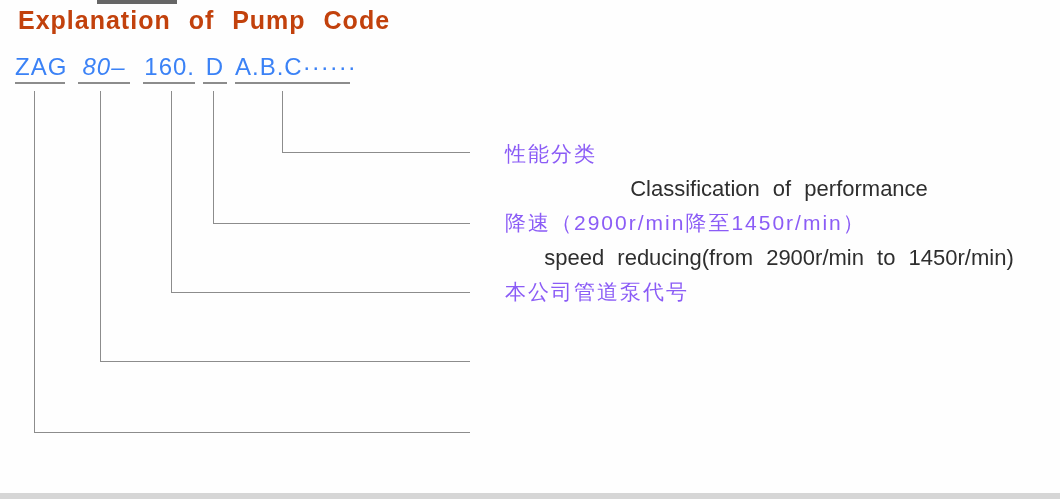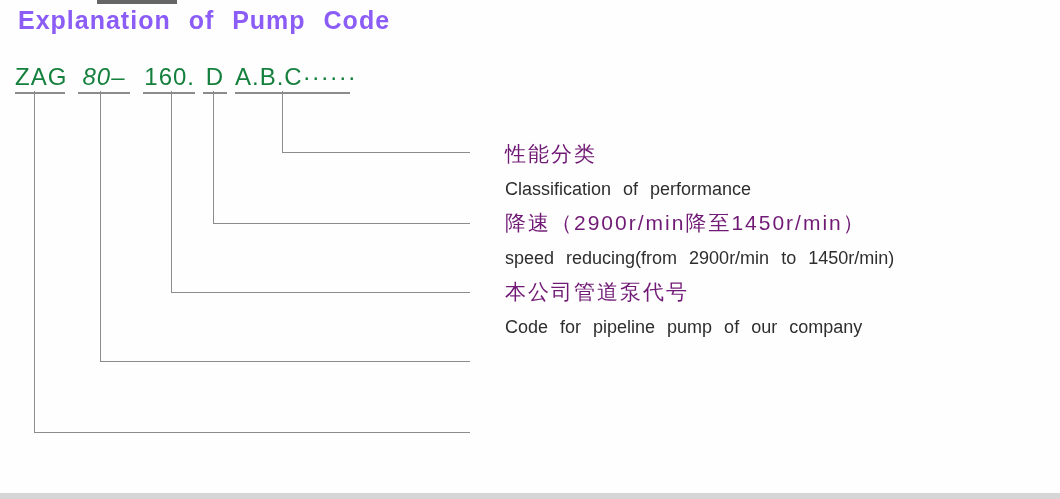--- a/index.html
+++ b/index.html
@@ -25,31 +25,31 @@
   }
 
   
   .title {
     position: absolute;
     left: 18px; top: 6px;
     font-size: 25px;
     font-weight: 700;
     letter-spacing: 1px;
     word-spacing: 10px;
-    color: #8b5cf6;
+    color: #c2410c;
     white-space: nowrap;
   }
 
   
   .code-seg {
     position: absolute;
-    top: 64px;
+    top: 54px;
     height: 30px;
     font-size: 24px;
-    color: #15803d;
+    color: #3b82f6;
     letter-spacing: 1px;
     text-align: center;
     white-space: nowrap;
     border-bottom: 2px solid #8c8c8c;
     line-height: 26px;
   }
   .seg-zag { left: 15px;  width: 50px;  }
   .seg-80  { left: 78px;  width: 52px; font-style: italic;  }
   .seg-160 { left: 143px; width: 52px; text-align: right;  }
   .seg-d   { left: 203px; width: 24px;  }
@@ -76,26 +76,27 @@
   }
   .label-line {
     height: 34.6px;
     line-height: 34.6px;
     white-space: nowrap;
     overflow: visible;
   }
   .label-line.zh {
     font-size: 21px;
     letter-spacing: 2px;
-    color: #701a75;
+    color: #8b5cf6;
   }
   .label-line.en {
-    font-size: 18px;
+    font-size: 22px;
     word-spacing: 7px;
     color: #2e2e2e;
+    text-align: center;
   }
 
   
   .bottom-bar {
     position: absolute;
     left: 0; top: 493px;
     width: 1060px; height: 6px;
     background: #d6d6d6;
   }
 </style>
@@ -131,20 +132,19 @@
       <div class="label-line zh">降速（2900r/min降至1450r/min）</div>
       <div class="label-line en">speed reducing(from 2900r/min to 1450r/min)</div>
     </div>
 
     <div>
     </div>
 
 
     <div>
       <div class="label-line zh">本公司管道泵代号</div>
-      <div class="label-line en">Code for pipeline pump of our company</div>
     </div>
 
   </div>
 
   <div class="bottom-bar"></div>
 
 </div>
 
 </body></html>

